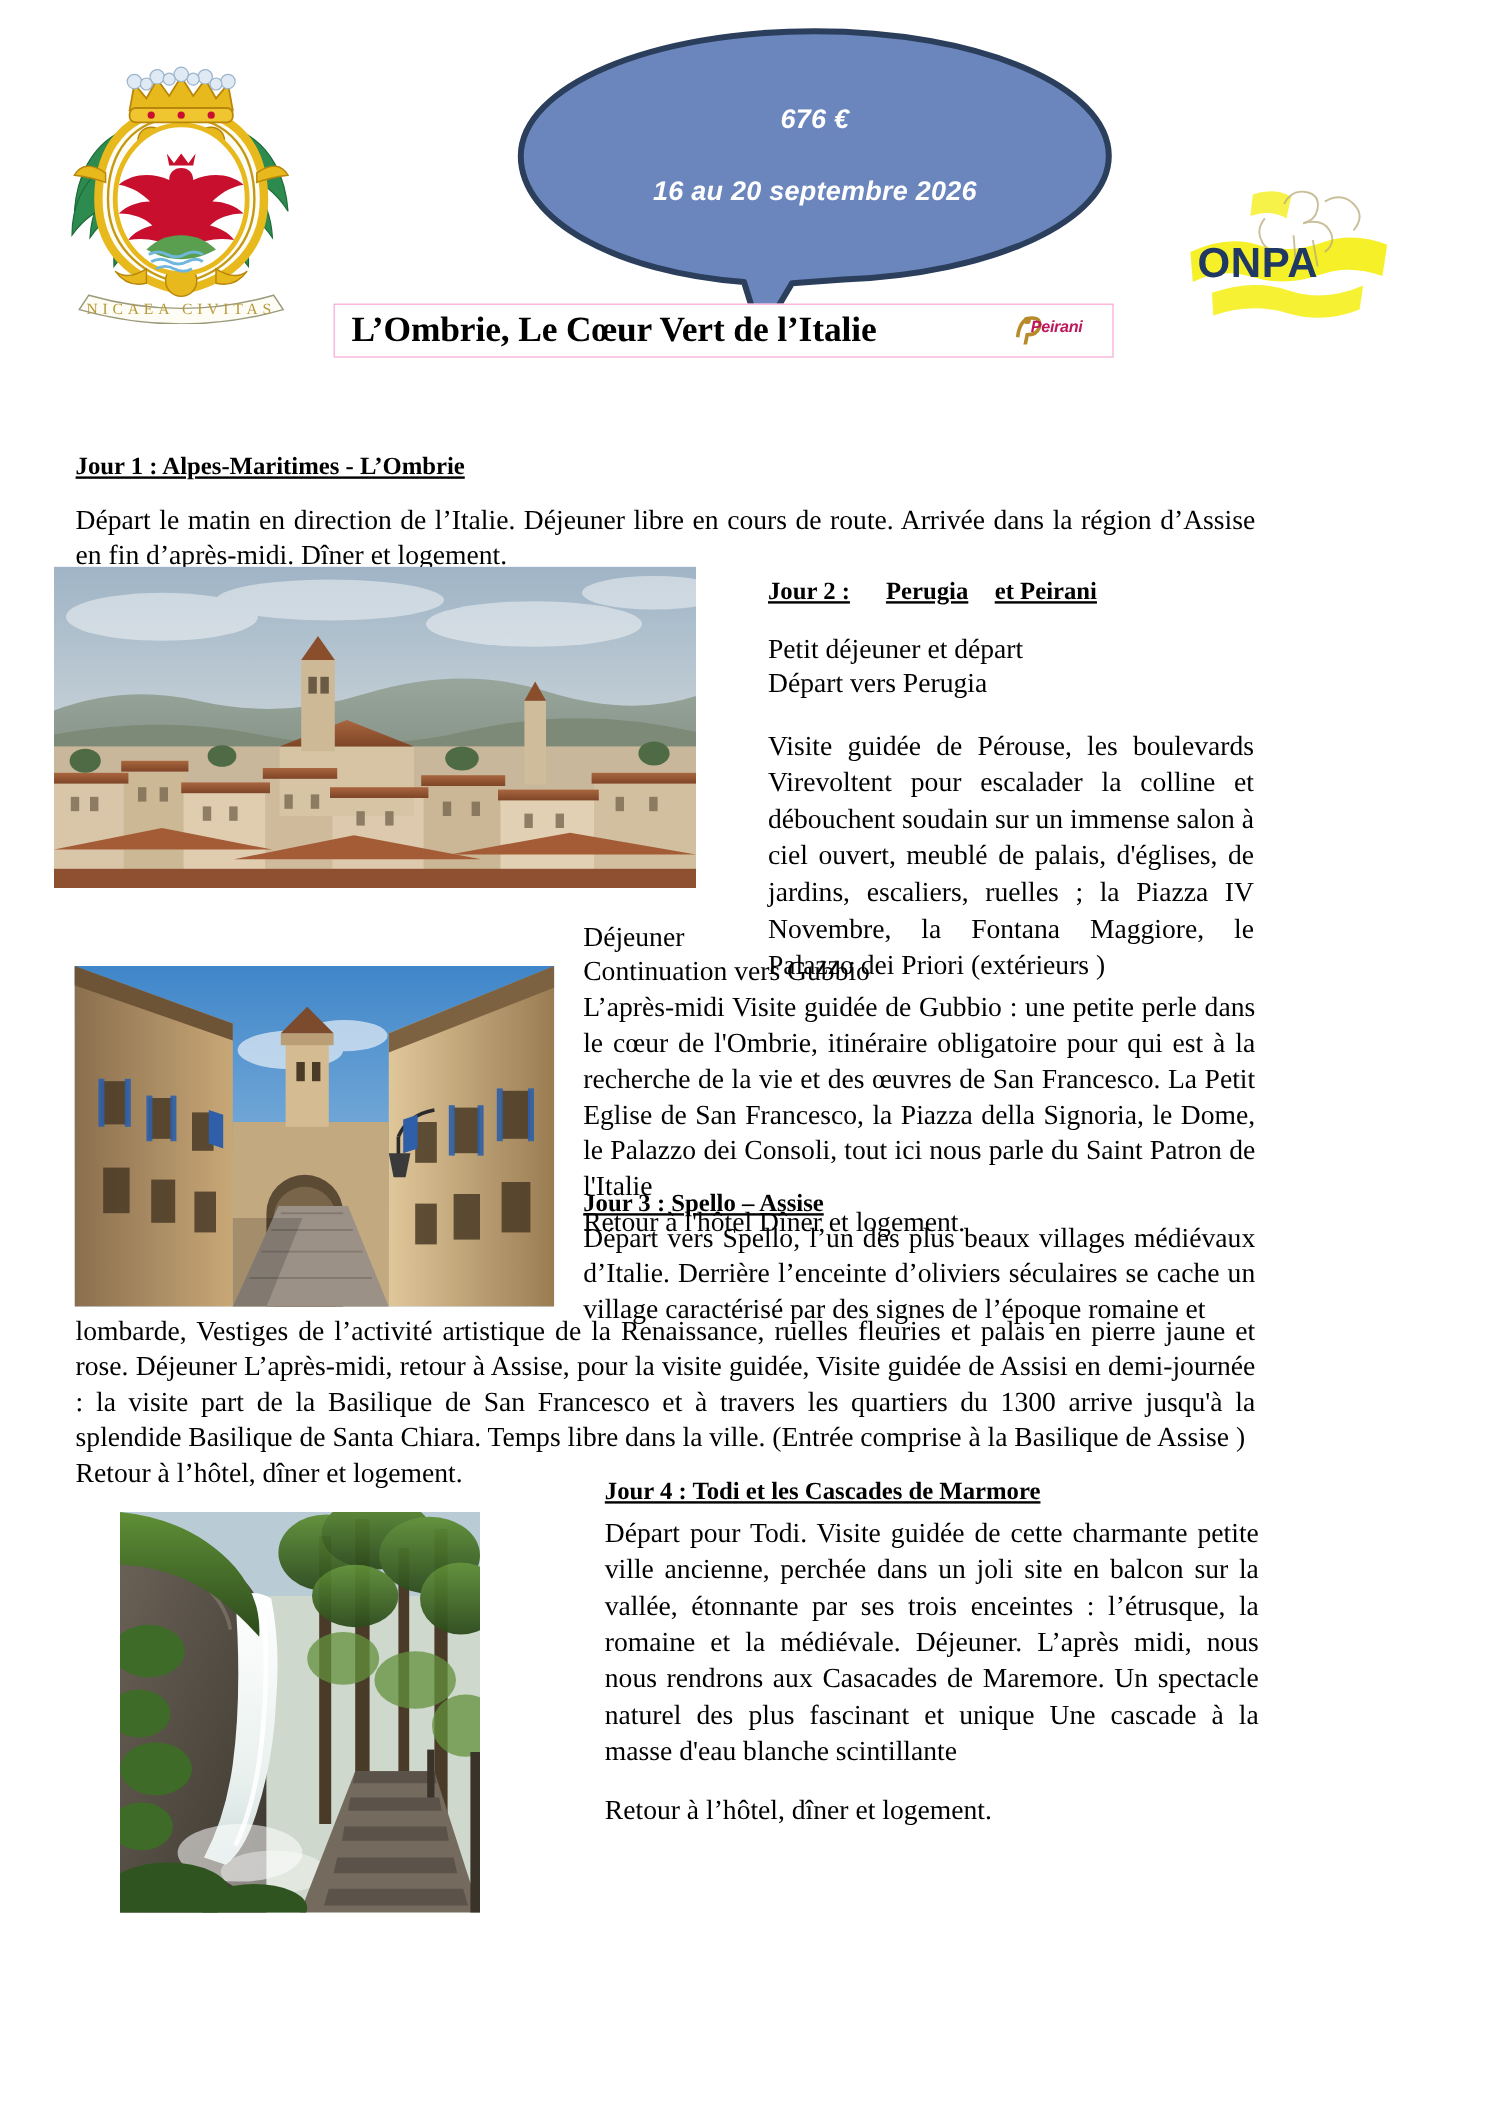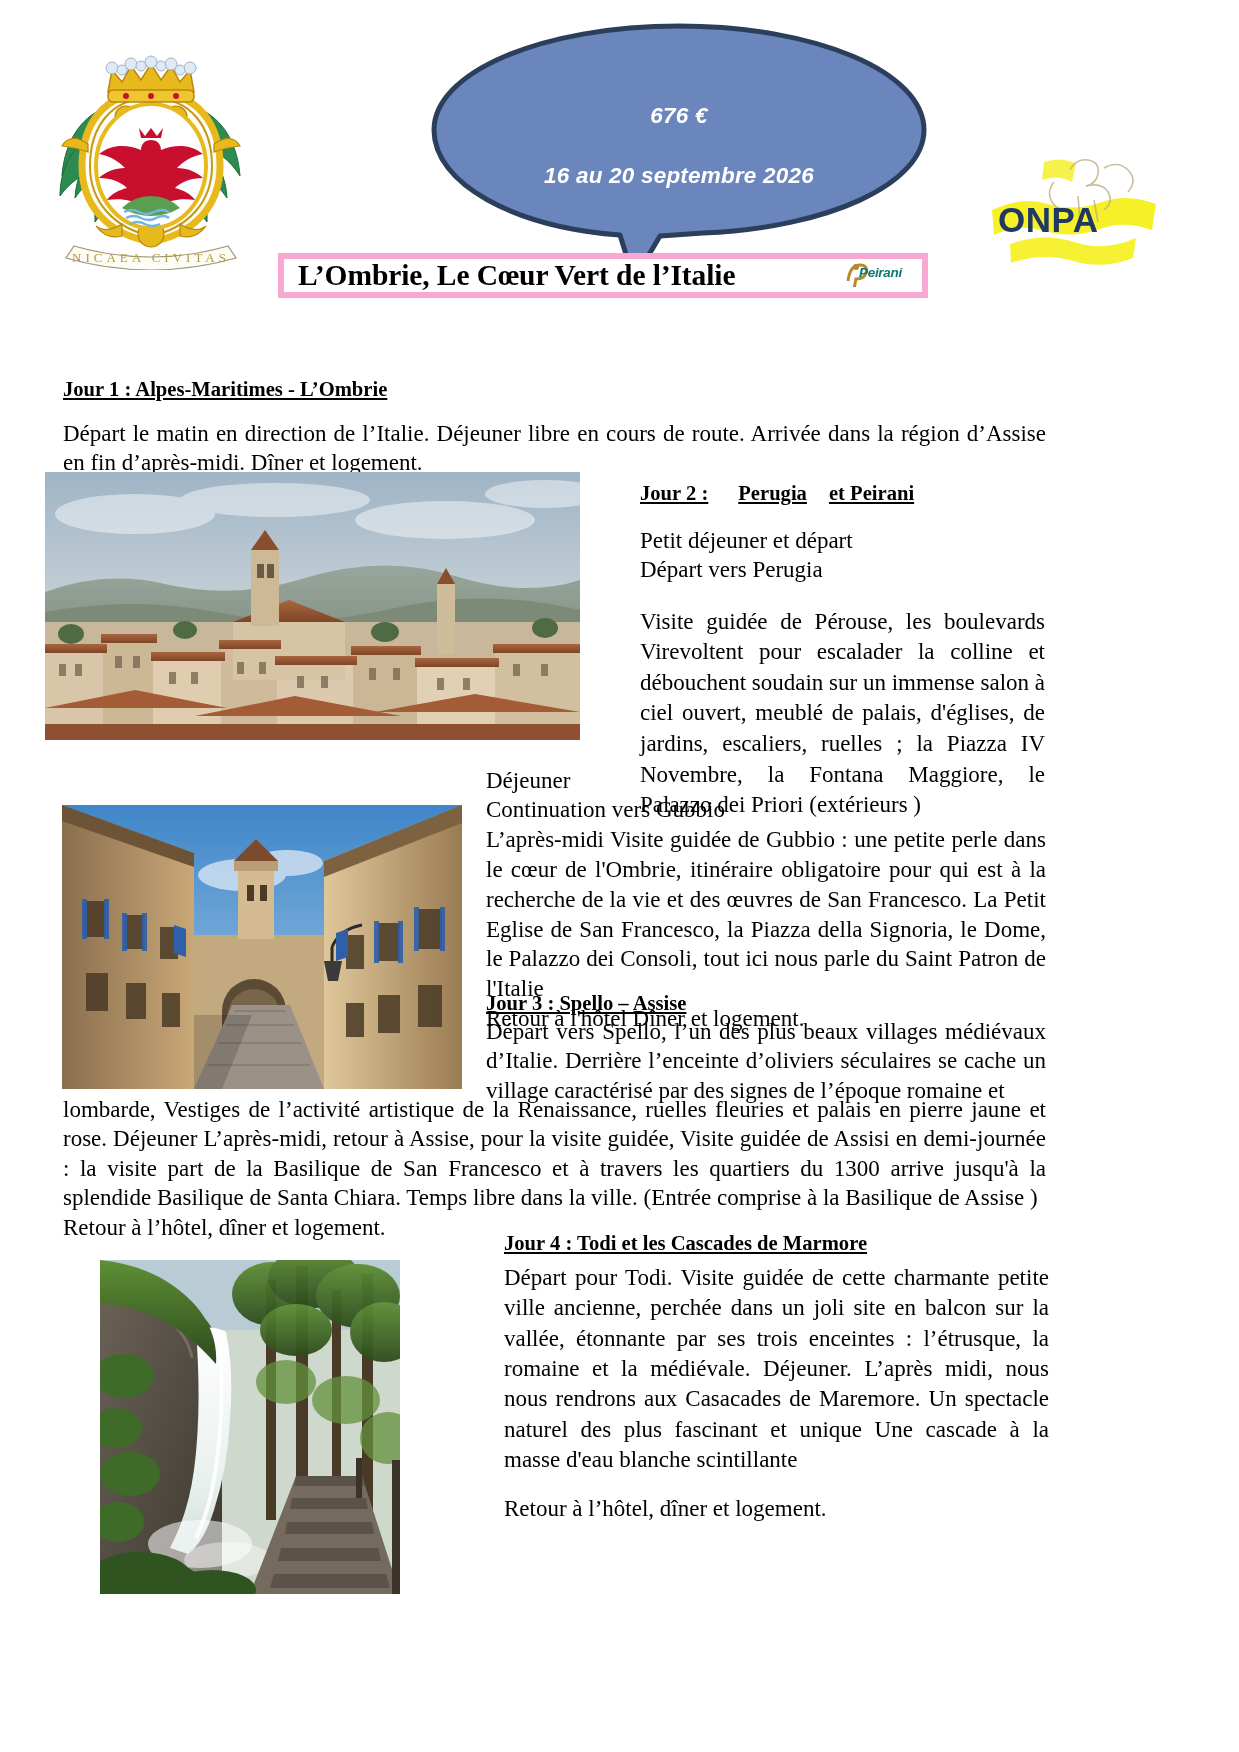--- a/index.html
+++ b/index.html
@@ -15,21 +15,21 @@
 
   
   #header { position: relative; width: 1239px; height: 360px; }
 
   
   #nice-crest { position: absolute; left: 38px; top: 48px; width: 226px; height: 222px; }
 
   
   #bubble-wrap { position: absolute; left: 424px; top: 22px; width: 510px; height: 260px; }
   #bubble-text {
-    position: absolute; left: 0; top: 16px; width: 510px; height: 215px;
+    position: absolute; left: 0; top: 0; width: 510px; height: 215px;
     display: flex; flex-direction: column; align-items: center; justify-content: center;
     gap: 34px;
     font-family: "Liberation Sans", "DejaVu Sans", sans-serif;
     font-weight: bold; font-style: italic; color: #ffffff;
     font-size: 22.5px; letter-spacing: .2px;
     text-align: center;
   }
   #bubble-price { font-size: 22.5px; }
   #bubble-dates { font-size: 22.5px; }
 
@@ -37,36 +37,36 @@
   #onpa-logo { position: absolute; left: 984px; top: 152px; width: 180px; height: 132px; }
   #onpa-text {
     position: absolute; left: 14px; top: 48px;
     font-family: "Liberation Sans", "DejaVu Sans", sans-serif;
     font-size: 35px; font-weight: bold; color: #1f3864; letter-spacing: .5px;
   }
 
   
   #title-box {
     position: absolute; left: 278px; top: 253px; width: 650px; height: 45px;
-    border: 6px solid #f9a8d4; background: #fff;
+    border: 1px solid #f9a8d4; background: #fff;
     display: flex; align-items: center;
   }
   #title-text {
     font-family: "Liberation Serif", "DejaVu Serif", serif;
     font-weight: bold; font-size: 29.5px; white-space: nowrap;
     padding-left: 14px; letter-spacing: -0.1px;
   }
   #peirani-logo {
     position: absolute; left: 846px; top: 261px; width: 66px; height: 26px;
   }
   #peirani-word {
     position: absolute; left: 13px; top: 4px;
     font-family: "Liberation Sans", "DejaVu Sans", sans-serif;
     font-size: 13.5px; font-weight: bold; font-style: italic;
-    color: #0f766e; letter-spacing: -.3px;
+    color: #be185d; letter-spacing: -.3px;
   }
 
   
   #content { position: absolute; left: 0; top: 360px; width: 1239px; }
 
   .txt { font-size: 23px; line-height: 1.28; text-align: justify; }
   .heading {
     font-weight: bold; font-size: 20.6px; text-decoration: underline;
     text-underline-offset: 2px; display: inline-block; line-height: 1.3;
   }

